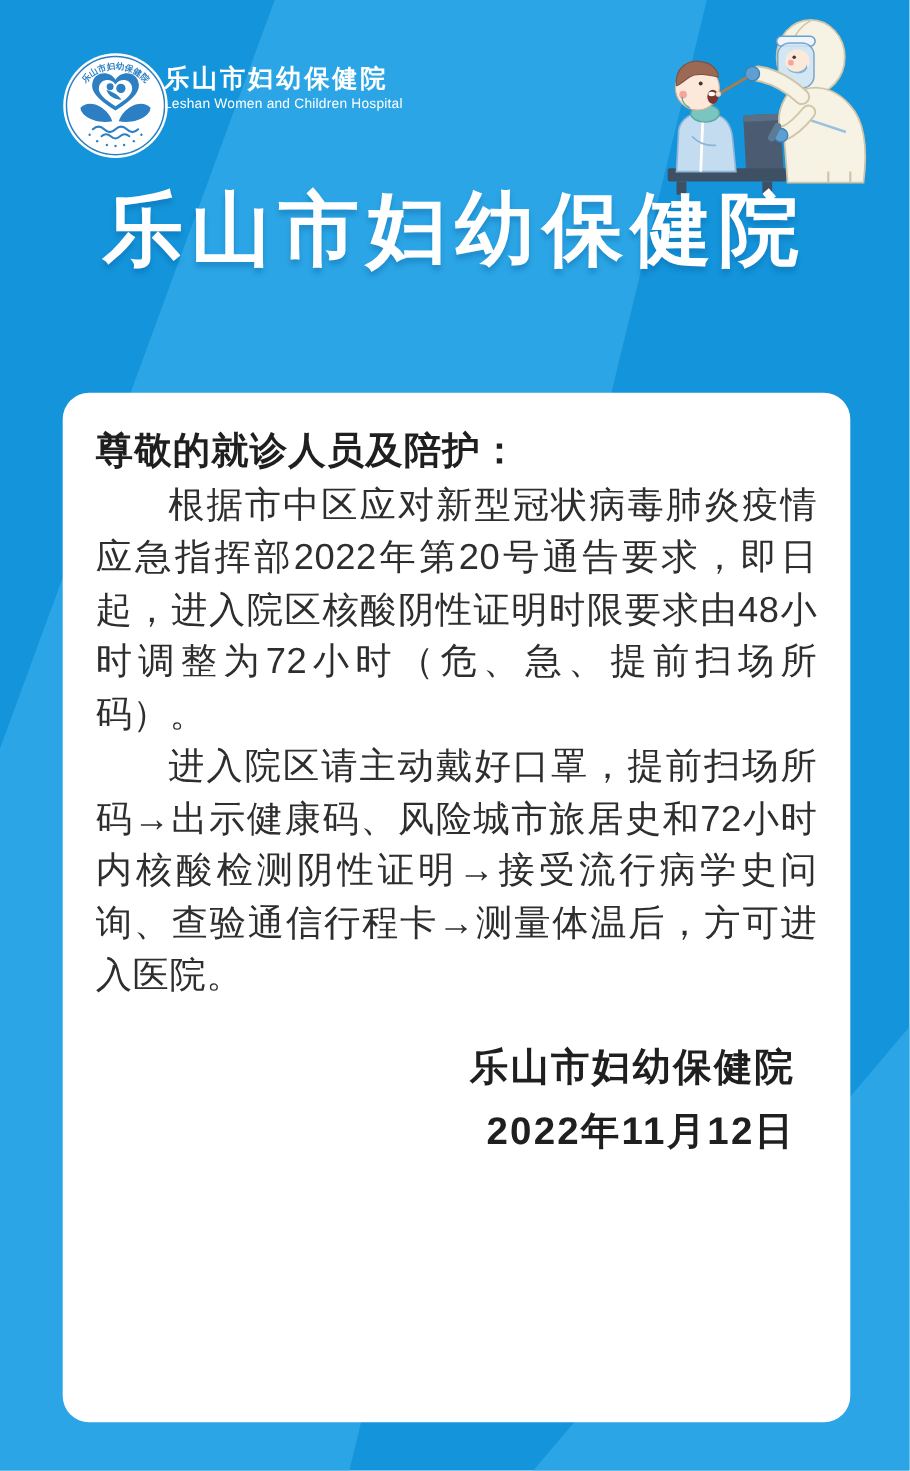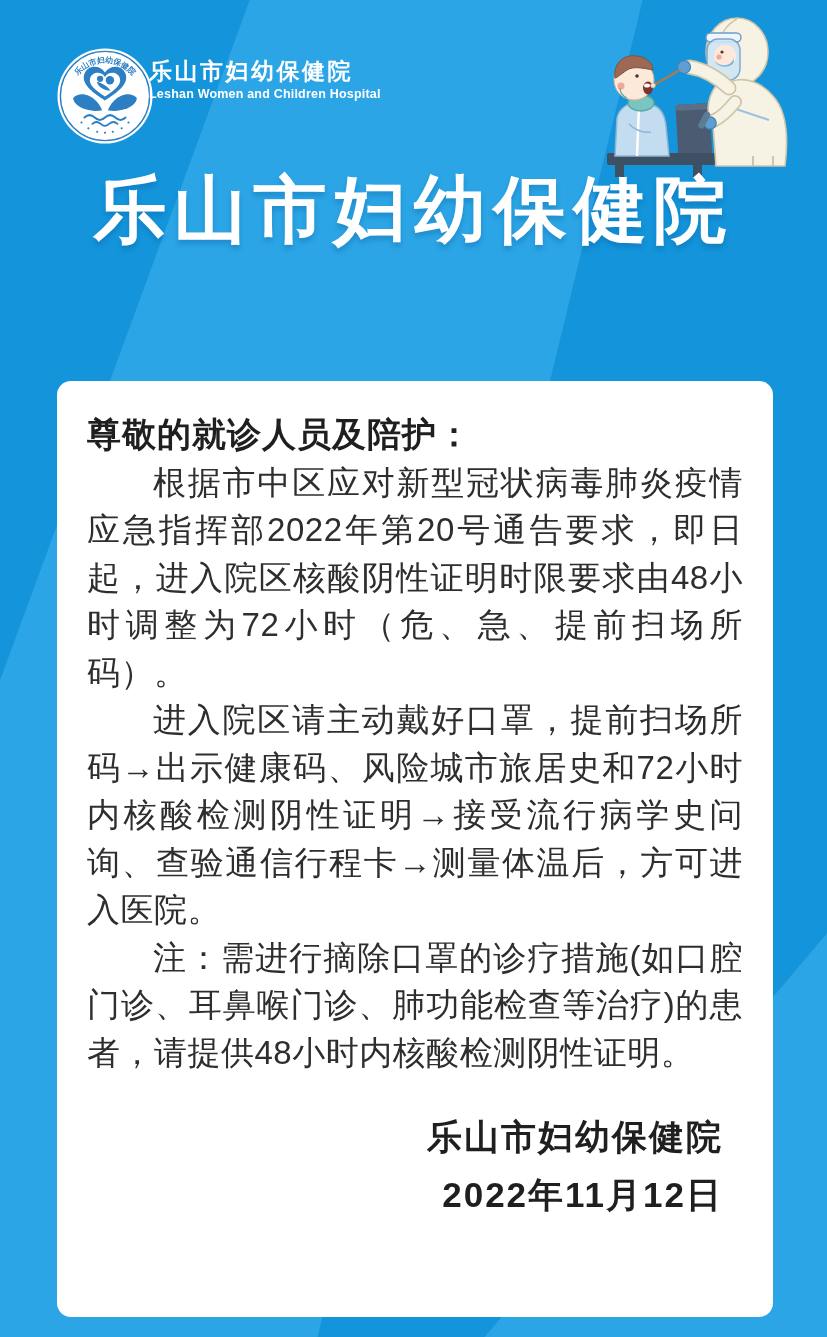--- a/index.html
+++ b/index.html
@@ -18,35 +18,35 @@
     background:var(--bg-blue);overflow:hidden;
   }
   .band{position:absolute;inset:0;background:var(--band-blue);}
   .band1{clip-path:polygon(30.2% 0%, 77.7% 0%, 38.4% 100%, 0% 100%, 0% 50.9%);}
   .band2{clip-path:polygon(100% 69.8%, 100% 100%, 58.6% 100%);}
   
   .header{position:absolute;left:0;top:0;width:827px;height:180px;}
   .logo{position:absolute;left:56px;top:47px;width:98px;height:98px;}
   .names{position:absolute;left:149px;top:58px;color:#fff;}
   .names .cn1{font-size:23px;font-weight:700;letter-spacing:2.5px;line-height:26px;}
-  .names .en{font-size:12.5px;font-weight:700;letter-spacing:0.2px;line-height:17px;margin-top:2px;text-align:center;}
+  .names .en{font-size:12.5px;font-weight:400;letter-spacing:0.2px;line-height:17px;margin-top:2px;text-align:center;}
   .names .cn2{font-size:22px;font-weight:600;letter-spacing:1px;line-height:26px;margin-top:2px;}
   .illus{position:absolute;right:0;top:6px;width:250px;height:172px;}
   
   .title{
     position:absolute;left:0;top:166px;width:827px;
     text-align:center;color:var(--title-color);
     font-size:73px;font-weight:900;letter-spacing:7px;line-height:87px;
     text-shadow:0 4px 5px rgba(8,84,150,.30);
   }
   
   .card{
     position:absolute;left:57px;top:357px;width:716px;height:936px;
-    background:var(--card-bg);border-radius:14px;
-    padding:30px 30px 0 30px;color:var(--text-color);margin-top:24px;
+    background:var(--card-bg);border-radius:24px;
+    padding:30px 30px 0 30px;color:var(--text-color);
   }
   .salutation{
     font-size:34px;font-weight:800;color:#1f1f1f;
     line-height:47.5px;letter-spacing:1px;
   }
   .para{
     font-size:33px;line-height:47.5px;letter-spacing:0.5px;
     text-align:justify;text-indent:2em;color:var(--text-color);
   }
   .sig-block{margin-top:32px;text-align:right;padding-right:20px;}
@@ -145,19 +145,18 @@
   </div>
 
   <div class="title">
     <div>乐山市妇幼保健院</div>
   </div>
 
   <div class="card">
     <div class="salutation">尊敬的就诊人员及陪护：</div>
     <p class="para">根据市中区应对新型冠状病毒肺炎疫情应急指挥部2022年第20号通告要求，即日起，进入院区核酸阴性证明时限要求由48小时调整为72小时（危、急、提前扫场所码）。</p>
     <p class="para">进入院区请主动戴好口罩，提前扫场所码→出示健康码、风险城市旅居史和72小时内核酸检测阴性证明→接受流行病学史问询、查验通信行程卡→测量体温后，方可进入医院。</p>
-    <p class="para">注：需进行摘除口罩的诊疗措施(如口腔门诊、耳鼻喉门诊、肺功能检查等治疗)的患者，请提供48小时内核酸检测阴性证明。</p>
     <div class="sig-block">
       <div class="sig-line">乐山市妇幼保健院</div>
       <div class="sig-line">2022年11月12日</div>
     </div>
   </div>
 </div>
 
 </body></html>

